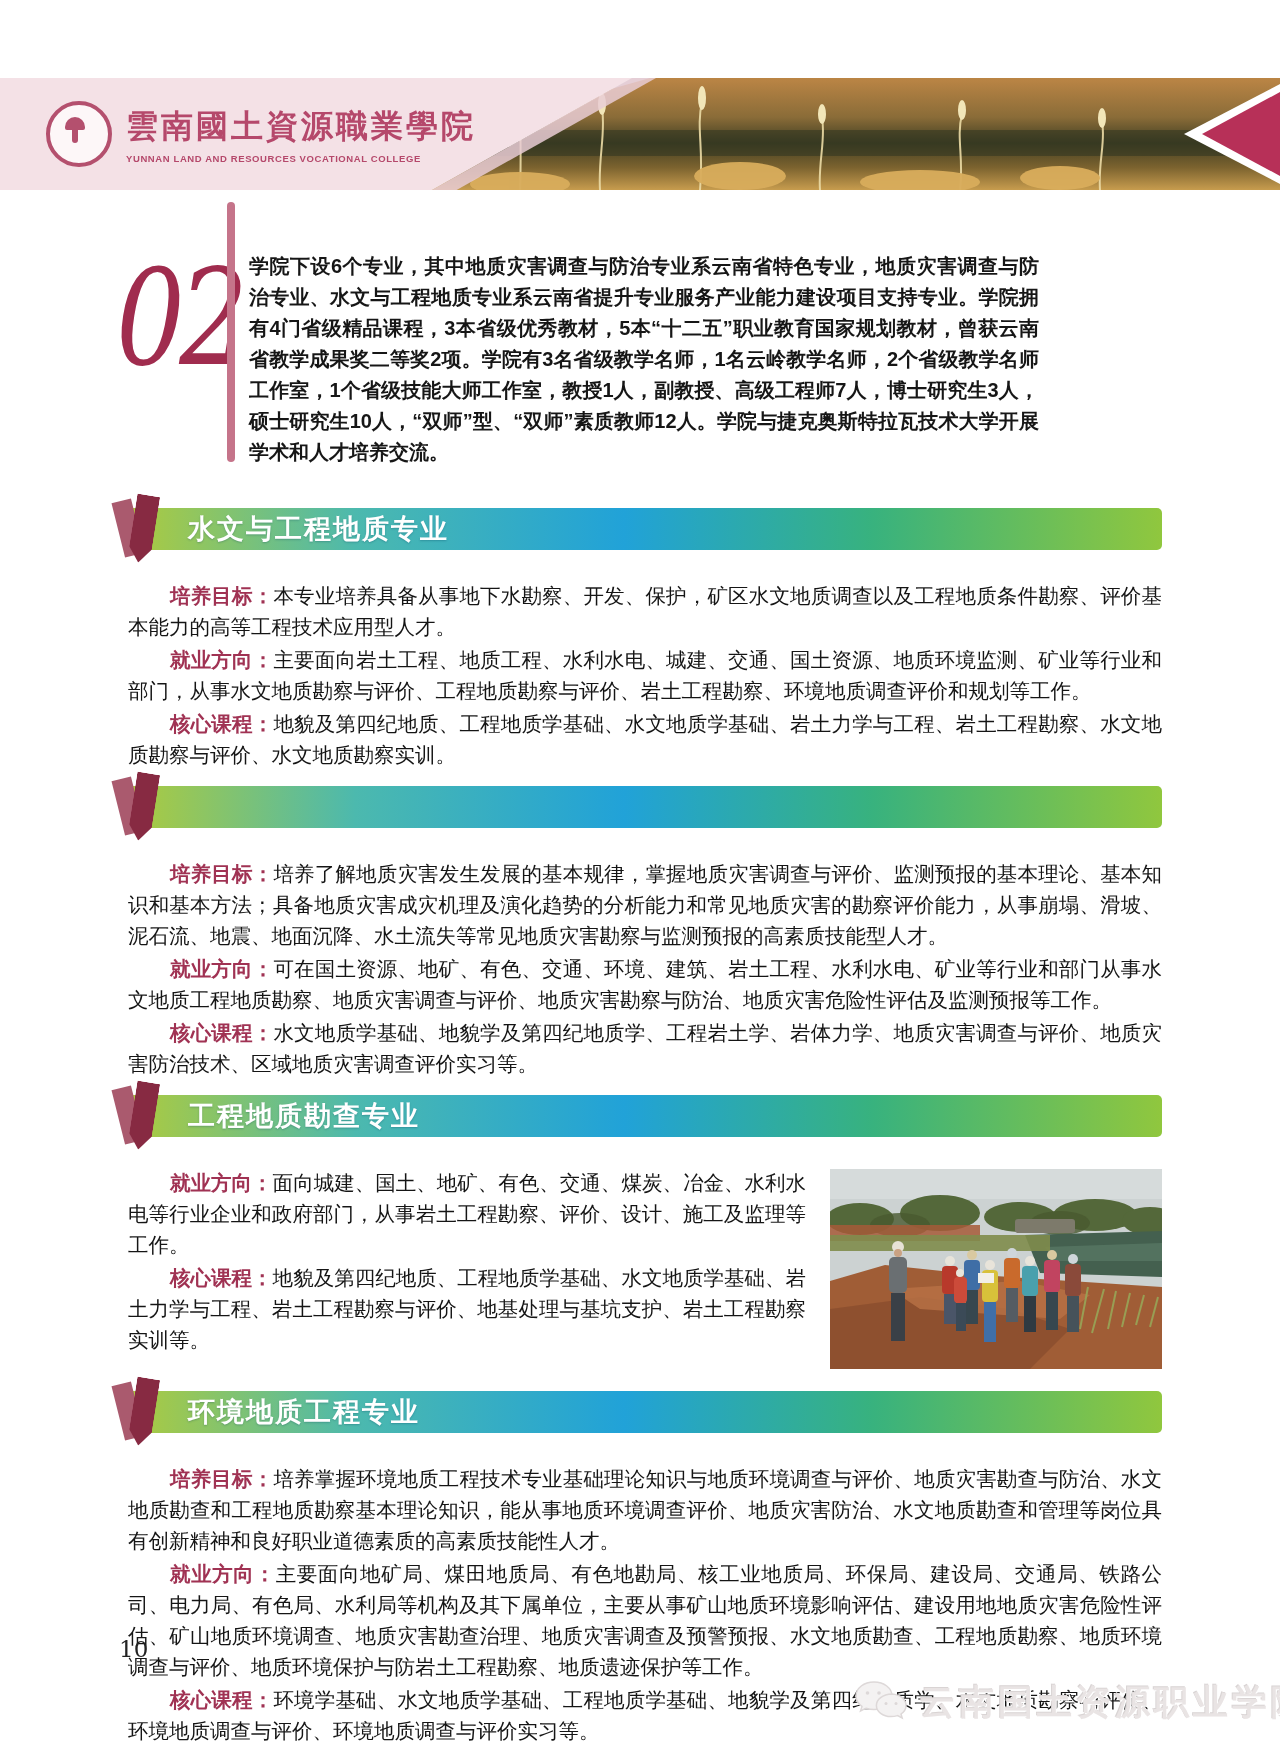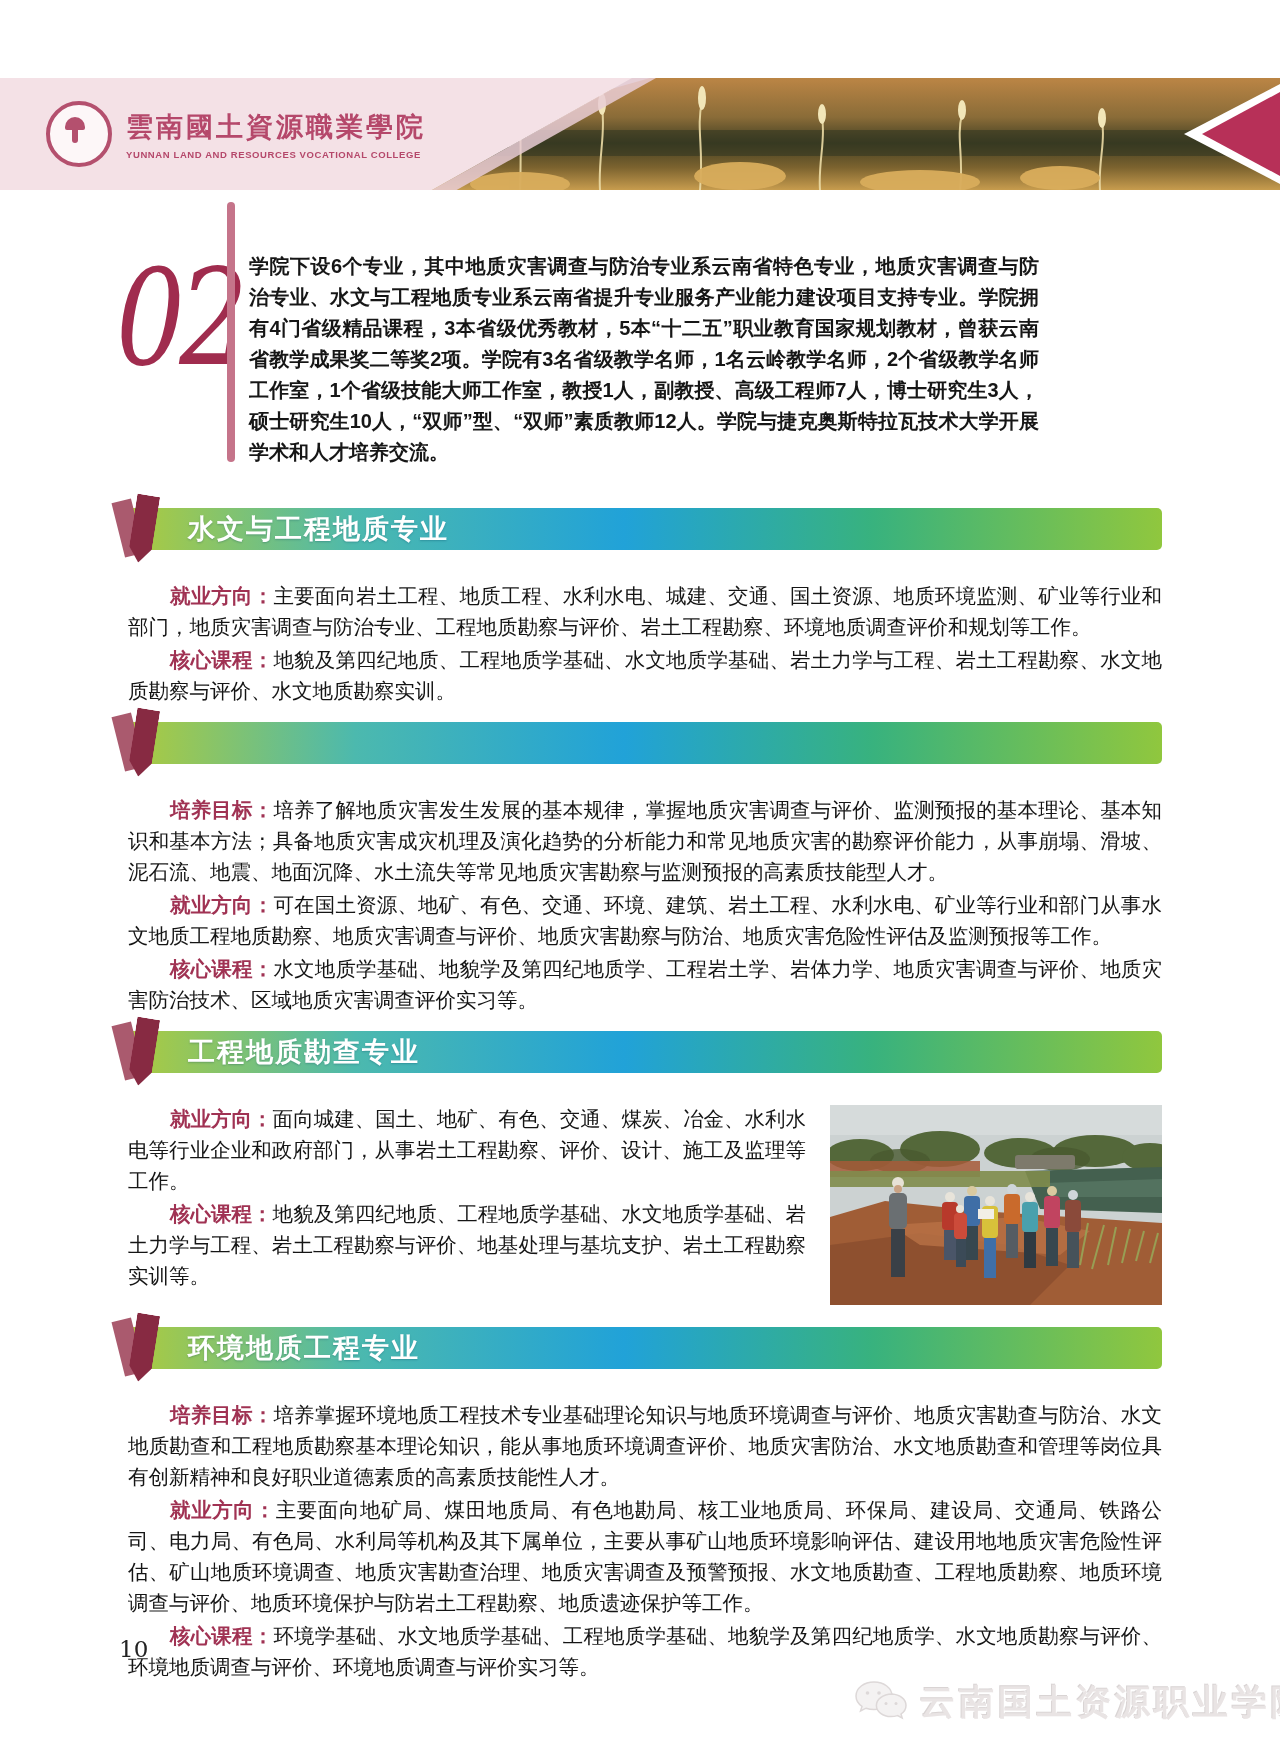--- a/index.html
+++ b/index.html
@@ -16,21 +16,21 @@
   .header-wedge2{position:absolute;left:432px;top:0;width:224px;height:112px;background:#e9ccd5;
                 clip-path:polygon(89% 0,100% 0,11% 100%,0 100%);opacity:.85;}
   .seal{width:58px;height:58px;min-width:58px;border:4px solid #b4506e;border-radius:50%;
         margin-left:46px;background:#fdf7f8;position:relative;}
   .seal-core{position:absolute;left:13px;top:12px;width:24px;height:26px;}
   .seal-core::before{content:"";position:absolute;left:2px;top:0;width:20px;height:13px;
         background:#b4506e;border-radius:10px 10px 2px 2px;}
   .seal-core::after{content:"";position:absolute;left:9px;top:12px;width:6px;height:14px;
         background:#b4506e;border-radius:0 0 3px 3px;}
   .logo-text{margin-left:14px;}
-  .logo-zh{font-family:"DejaVu Serif",serif;font-weight:700;font-size:27px;color:#b5486b;
+  .logo-zh{font-family:"DejaVu Serif",serif;font-weight:700;font-size:32px;color:#b5486b;
            letter-spacing:3px;white-space:nowrap;}
   .logo-en{font-size:9.5px;font-weight:700;color:#b5486b;letter-spacing:.6px;margin-top:4px;white-space:nowrap;}
   .corner-tri-white{position:absolute;right:0;top:6px;width:96px;height:100px;background:#fff;
         clip-path:polygon(100% 0,0 50%,100% 100%);}
   .corner-tri{position:absolute;right:0;top:14px;width:78px;height:84px;background:#b73058;
         clip-path:polygon(100% 0,0 50%,100% 100%);}
 
   
   .num{position:absolute;left:116px;top:252px;font-family:"DejaVu Serif",serif;font-style:italic;
        font-size:132px;line-height:1;color:#a02c4e;letter-spacing:-7px;transform:scaleX(.82);
@@ -134,21 +134,22 @@
   <div class="intro">学院下设6个专业，其中地质灾害调查与防治专业系云南省特色专业，地质灾害调查与防治专业、水文与工程地质专业系云南省提升专业服务产业能力建设项目支持专业。学院拥有4门省级精品课程，3本省级优秀教材，5本“十二五”职业教育国家规划教材，曾获云南省教学成果奖二等奖2项。学院有3名省级教学名师，1名云岭教学名师，2个省级教学名师工作室，1个省级技能大师工作室，教授1人，副教授、高级工程师7人，博士研究生3人，硕士研究生10人，“双师”型、“双师”素质教师12人。学院与捷克奥斯特拉瓦技术大学开展学术和人才培养交流。</div>
 
   <div class="sections">
 
     <div class="sec">
       <div class="sec-header">
         <div class="ribbon"></div>
         <div class="sec-title">水文与工程地质专业</div>
       </div>
       <div class="sec-content">
-        <p><span class="label">就业方向：</span><span>主要面向岩土工程、地质工程、水利水电、城建、交通、国土资源、地质环境监测、矿业等行业和部门，地质灾害调查与防治专业、工程地质勘察与评价、岩土工程勘察、环境地质调查评价和规划等工作。</span></p>
+        <p><span class="label">培养目标：</span><span>本专业培养具备从事地下水勘察、开发、保护，矿区水文地质调查以及工程地质条件勘察、评价基本能力的高等工程技术应用型人才。</span></p>
+        <p><span class="label">就业方向：</span><span>主要面向岩土工程、地质工程、水利水电、城建、交通、国土资源、地质环境监测、矿业等行业和部门，从事水文地质勘察与评价、工程地质勘察与评价、岩土工程勘察、环境地质调查评价和规划等工作。</span></p>
         <p><span class="label">核心课程：</span><span>地貌及第四纪地质、工程地质学基础、水文地质学基础、岩土力学与工程、岩土工程勘察、水文地质勘察与评价、水文地质勘察实训。</span></p>
       </div>
     </div>
 
     <div class="sec">
       <div class="sec-header">
         <div class="ribbon"></div>
       </div>
       <div class="sec-content">
         <p><span class="label">培养目标：</span><span>培养了解地质灾害发生发展的基本规律，掌握地质灾害调查与评价、监测预报的基本理论、基本知识和基本方法；具备地质灾害成灾机理及演化趋势的分析能力和常见地质灾害的勘察评价能力，从事崩塌、滑坡、泥石流、地震、地面沉降、水土流失等常见地质灾害勘察与监测预报的高素质技能型人才。</span></p>

